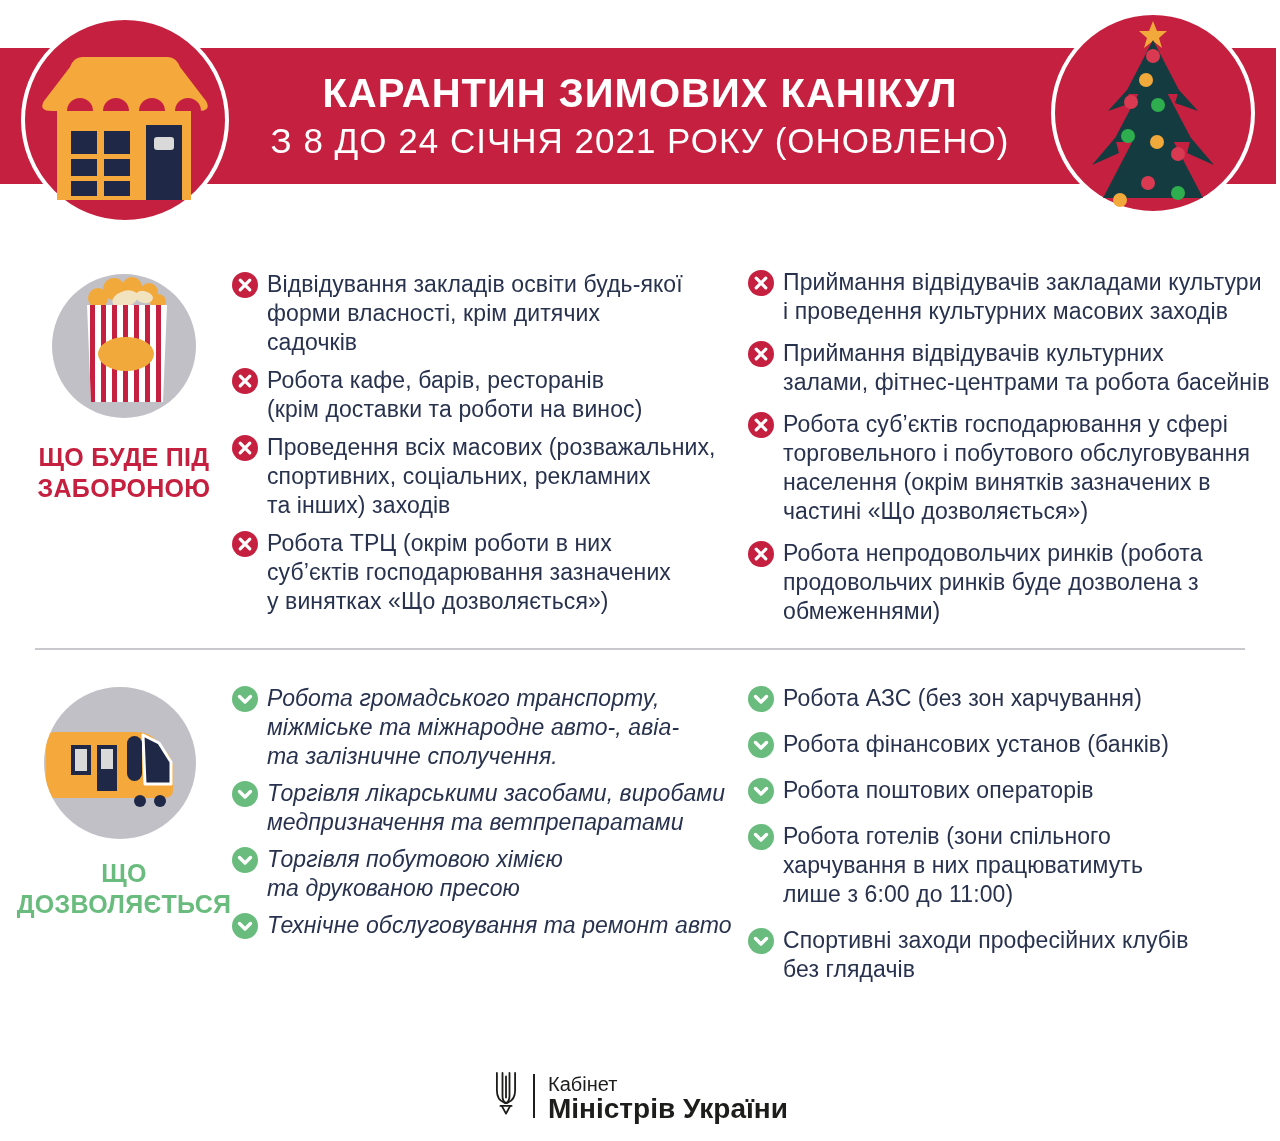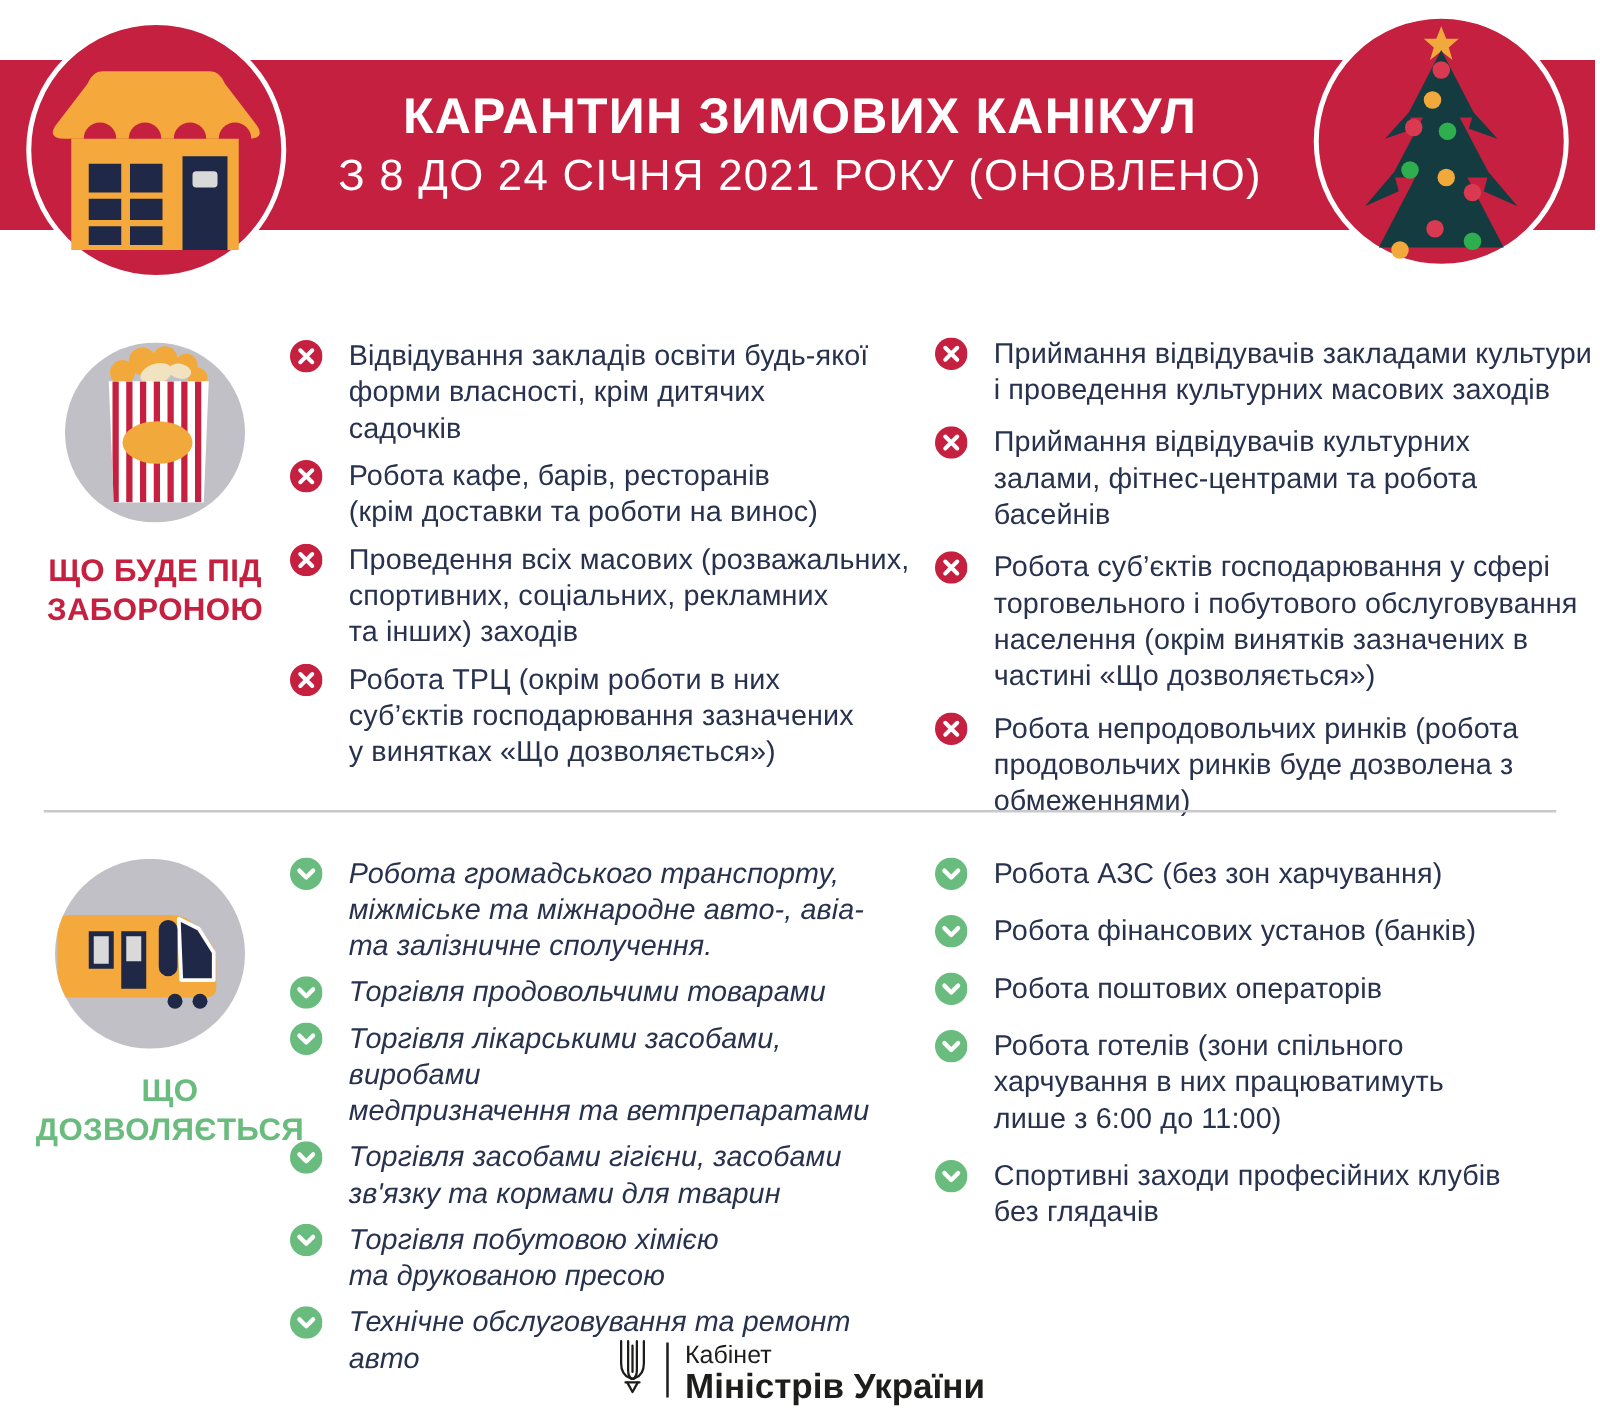--- a/index.html
+++ b/index.html
@@ -16,38 +16,38 @@
   }
   .banner-title  { color:#ffffff; font-size:40px; font-weight:700; letter-spacing:1px; }
   .banner-sub    { color:#ffffff; font-size:35px; font-weight:400; letter-spacing:1px; }
   .hcircle { position:absolute; }
   
   .col { position:absolute; }
   .col-forb-left  { left:232px; top:270px; width:500px; }
   .col-forb-right { left:748px; top:268px; width:530px; }
   .col-allow-left { left:232px; top:684px; width:500px;font-style:italic; }
   .col-allow-right{ left:748px; top:684px; width:530px; }
-  .item { display:flex; gap:21px; }
+  .item { display:flex; gap:9px; }
   .col-forb-left  .item { margin-bottom:9px; }
   .col-forb-right .item { margin-bottom:13px; }
   .col-allow-left .item { margin-bottom:8px; }
   .col-allow-right .item{ margin-bottom:17px; }
   .mark { flex:0 0 26px; width:26px; height:26px; margin-top:2px; }
   .txt {
     font-size:23px; line-height:29px; color:#28324E;
     white-space:pre-line; letter-spacing:0.1px;
   }
   
   .seccircle { position:absolute; }
   .seclabel {
     position:absolute; text-align:center; font-weight:700;
     font-size:25px; line-height:31px; white-space:pre-line; letter-spacing:0.3px;
   }
   .seclabel-forb  { left:0;  top:442px; width:248px; color:#C5203F; }
-  .seclabel-allow { left:16px;  top:858px; width:240px; color:#69BC7D; }
+  .seclabel-allow { left:4px;  top:858px; width:240px; color:#69BC7D; }
   
   .divider { position:absolute; left:35px; top:648px; width:1210px; height:2px; background:#C9C8CD; }
   
   .footer {
     position:absolute; left:0; top:1068px; width:1280px; height:56px;
     display:flex; align-items:center; justify-content:center; gap:13px;
   }
   .footer-bar { width:2px; height:44px; background:#1D1D1B; }
   .footer-text { color:#1D1D1B; }
   .footer-line1 { font-size:20px; font-weight:400; line-height:24px; }
@@ -258,37 +258,22 @@
           </svg></span>
       <span class="txt">Робота громадського транспорту,
 міжміське та міжнародне авто-, авіа-
 та залізничне сполучення.</span>
     </div>
     <div class="item">
       <span class="mark"><svg width="26" height="26" viewBox="0 0 26 26">
             <circle cx="13" cy="13" r="13" fill="#69BC7D"></circle>
             <path d="M7.5 10.5 L13 16 L18.5 10.5" stroke="#fff" stroke-width="3.4" fill="none" stroke-linecap="round" stroke-linejoin="round"></path>
           </svg></span>
-      <span class="txt">Торгівля продовольчими товарами</span>
-    </div>
-    <div class="item">
-      <span class="mark"><svg width="26" height="26" viewBox="0 0 26 26">
-            <circle cx="13" cy="13" r="13" fill="#69BC7D"></circle>
-            <path d="M7.5 10.5 L13 16 L18.5 10.5" stroke="#fff" stroke-width="3.4" fill="none" stroke-linecap="round" stroke-linejoin="round"></path>
-          </svg></span>
       <span class="txt">Торгівля лікарськими засобами, виробами
 медпризначення та ветпрепаратами</span>
-    </div>
-    <div class="item">
-      <span class="mark"><svg width="26" height="26" viewBox="0 0 26 26">
-            <circle cx="13" cy="13" r="13" fill="#69BC7D"></circle>
-            <path d="M7.5 10.5 L13 16 L18.5 10.5" stroke="#fff" stroke-width="3.4" fill="none" stroke-linecap="round" stroke-linejoin="round"></path>
-          </svg></span>
-      <span class="txt">Торгівля засобами гігієни, засобами
-зв'язку та кормами для тварин</span>
     </div>
     <div class="item">
       <span class="mark"><svg width="26" height="26" viewBox="0 0 26 26">
             <circle cx="13" cy="13" r="13" fill="#69BC7D"></circle>
             <path d="M7.5 10.5 L13 16 L18.5 10.5" stroke="#fff" stroke-width="3.4" fill="none" stroke-linecap="round" stroke-linejoin="round"></path>
           </svg></span>
       <span class="txt">Торгівля побутовою хімією
 та друкованою пресою</span>
     </div>
     <div class="item">

